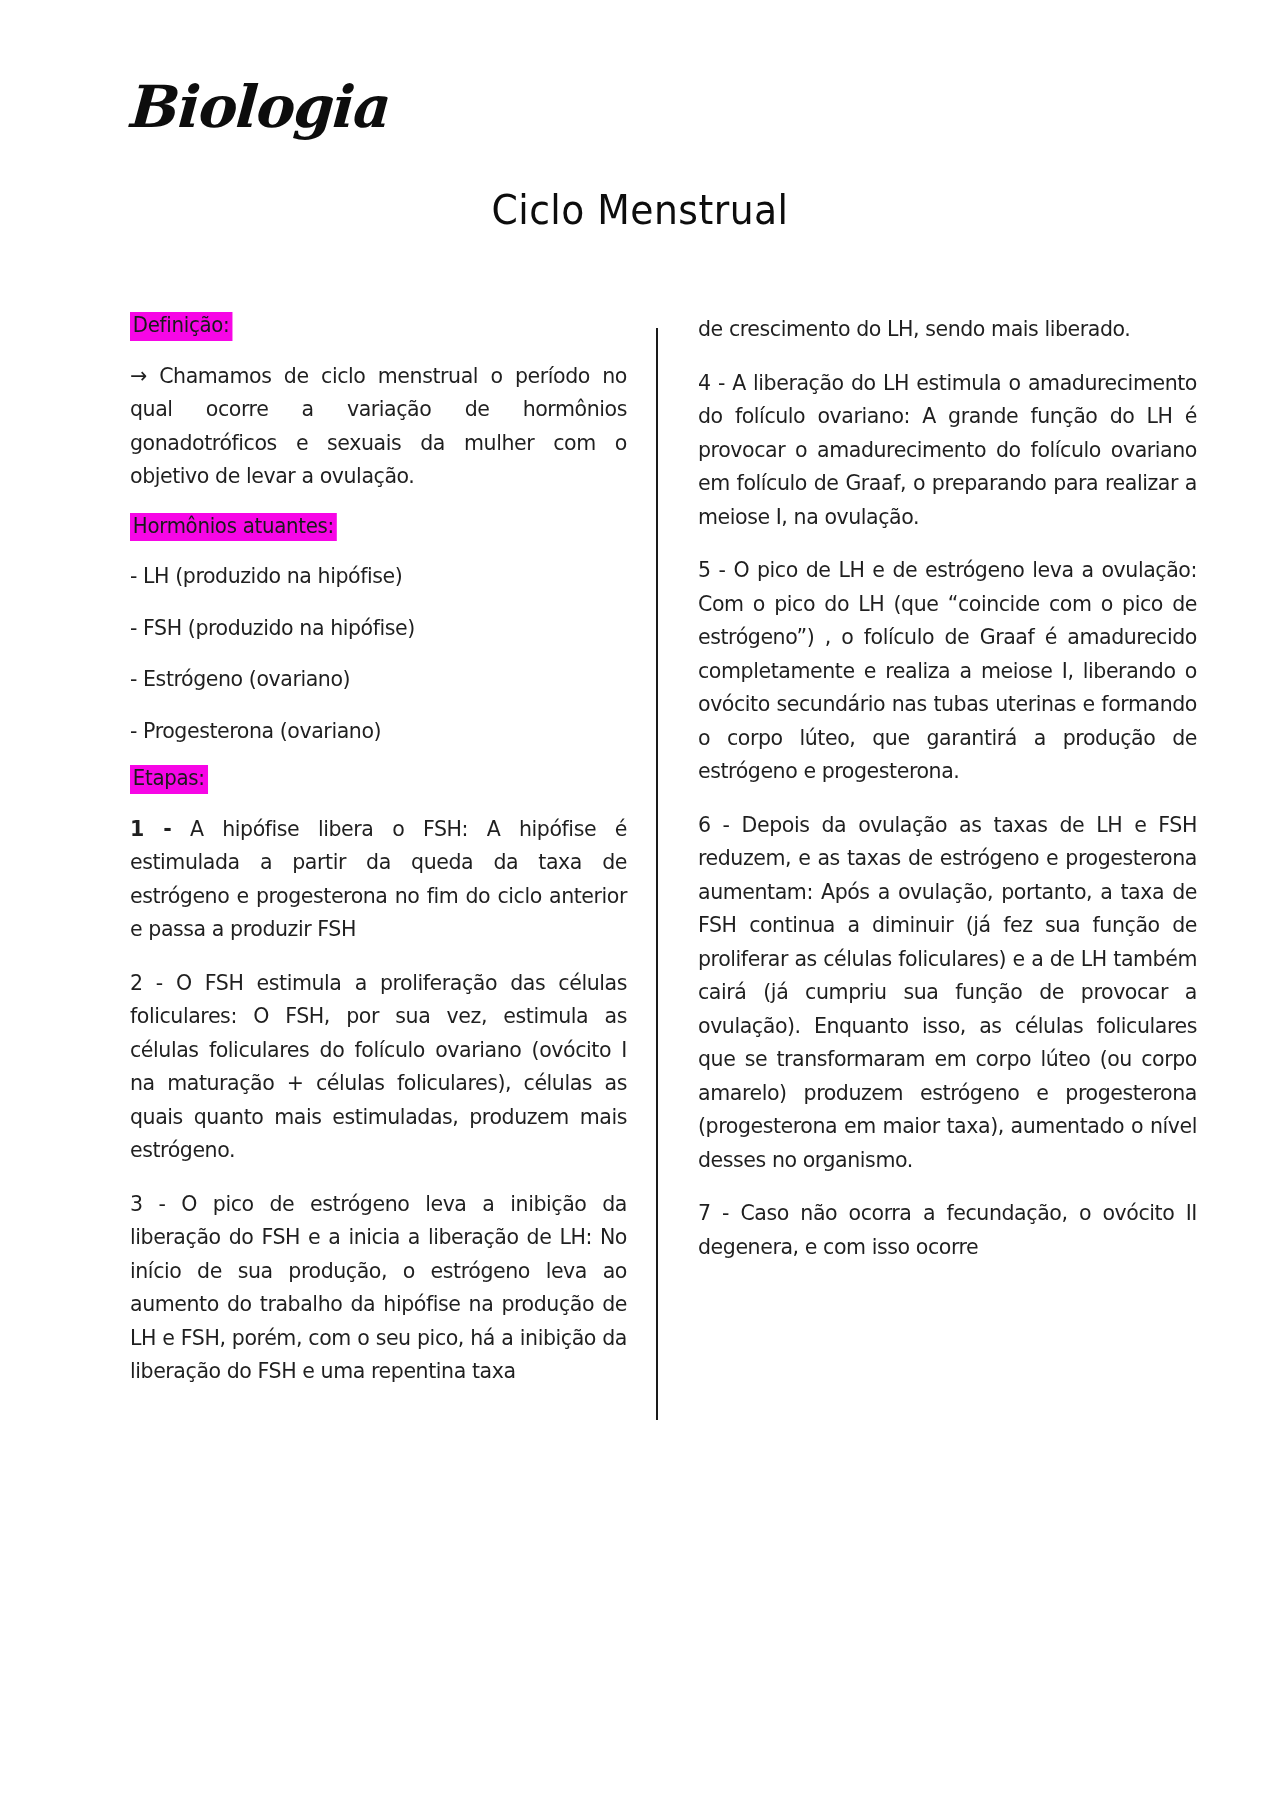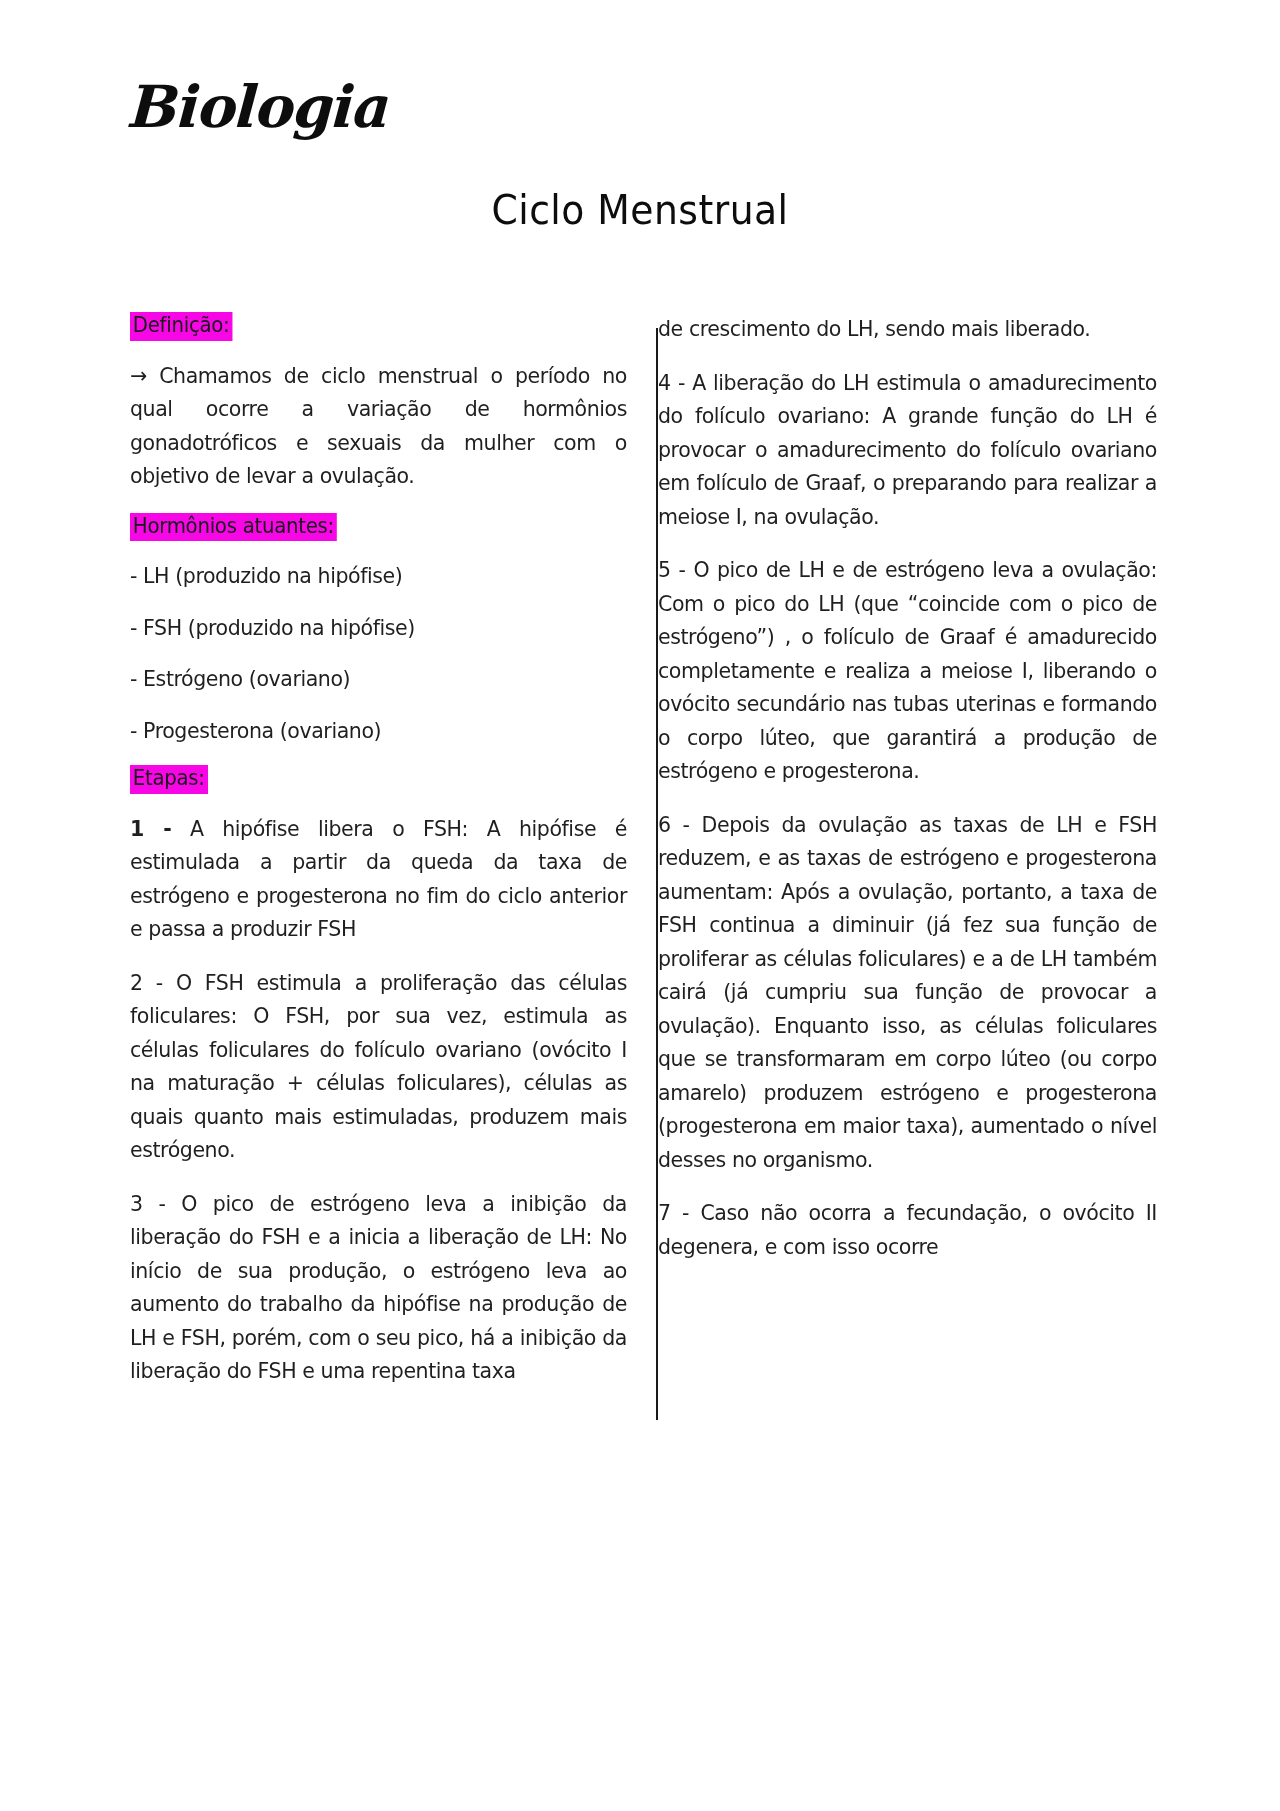--- a/index.html
+++ b/index.html
@@ -81,20 +81,21 @@
   }
   .divider {
     width: 2px;
     align-self: stretch;
     margin-left: 16px;
     margin-top: 16px;
     margin-bottom: 2px;
     background: #1a1a1a;
   }
   .col-right {
+    margin-left: 40px;
     padding-right: 10px;
     height: 1110px;
   }
 
   
   .heading {
     display: inline-block;
     background: #f706e6;
     color: #1a1a1a;
     font-family: "DejaVu Sans", sans-serif;

